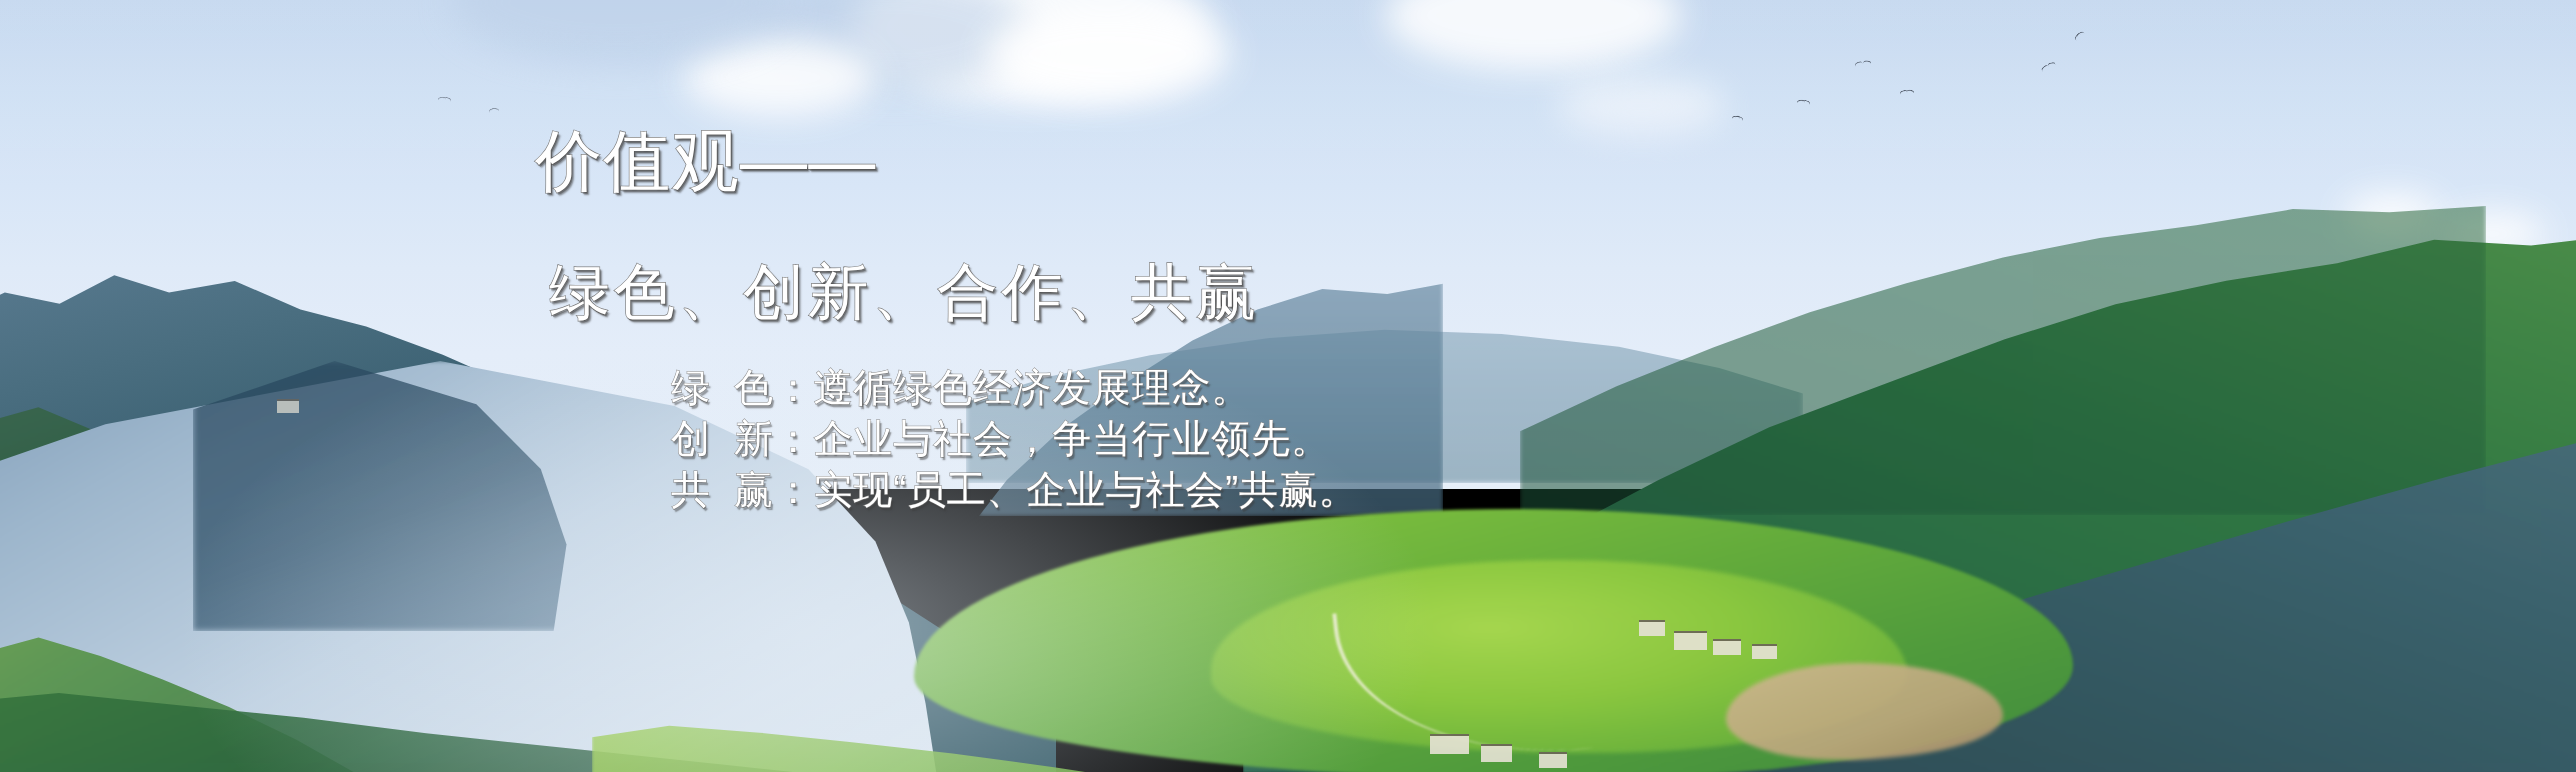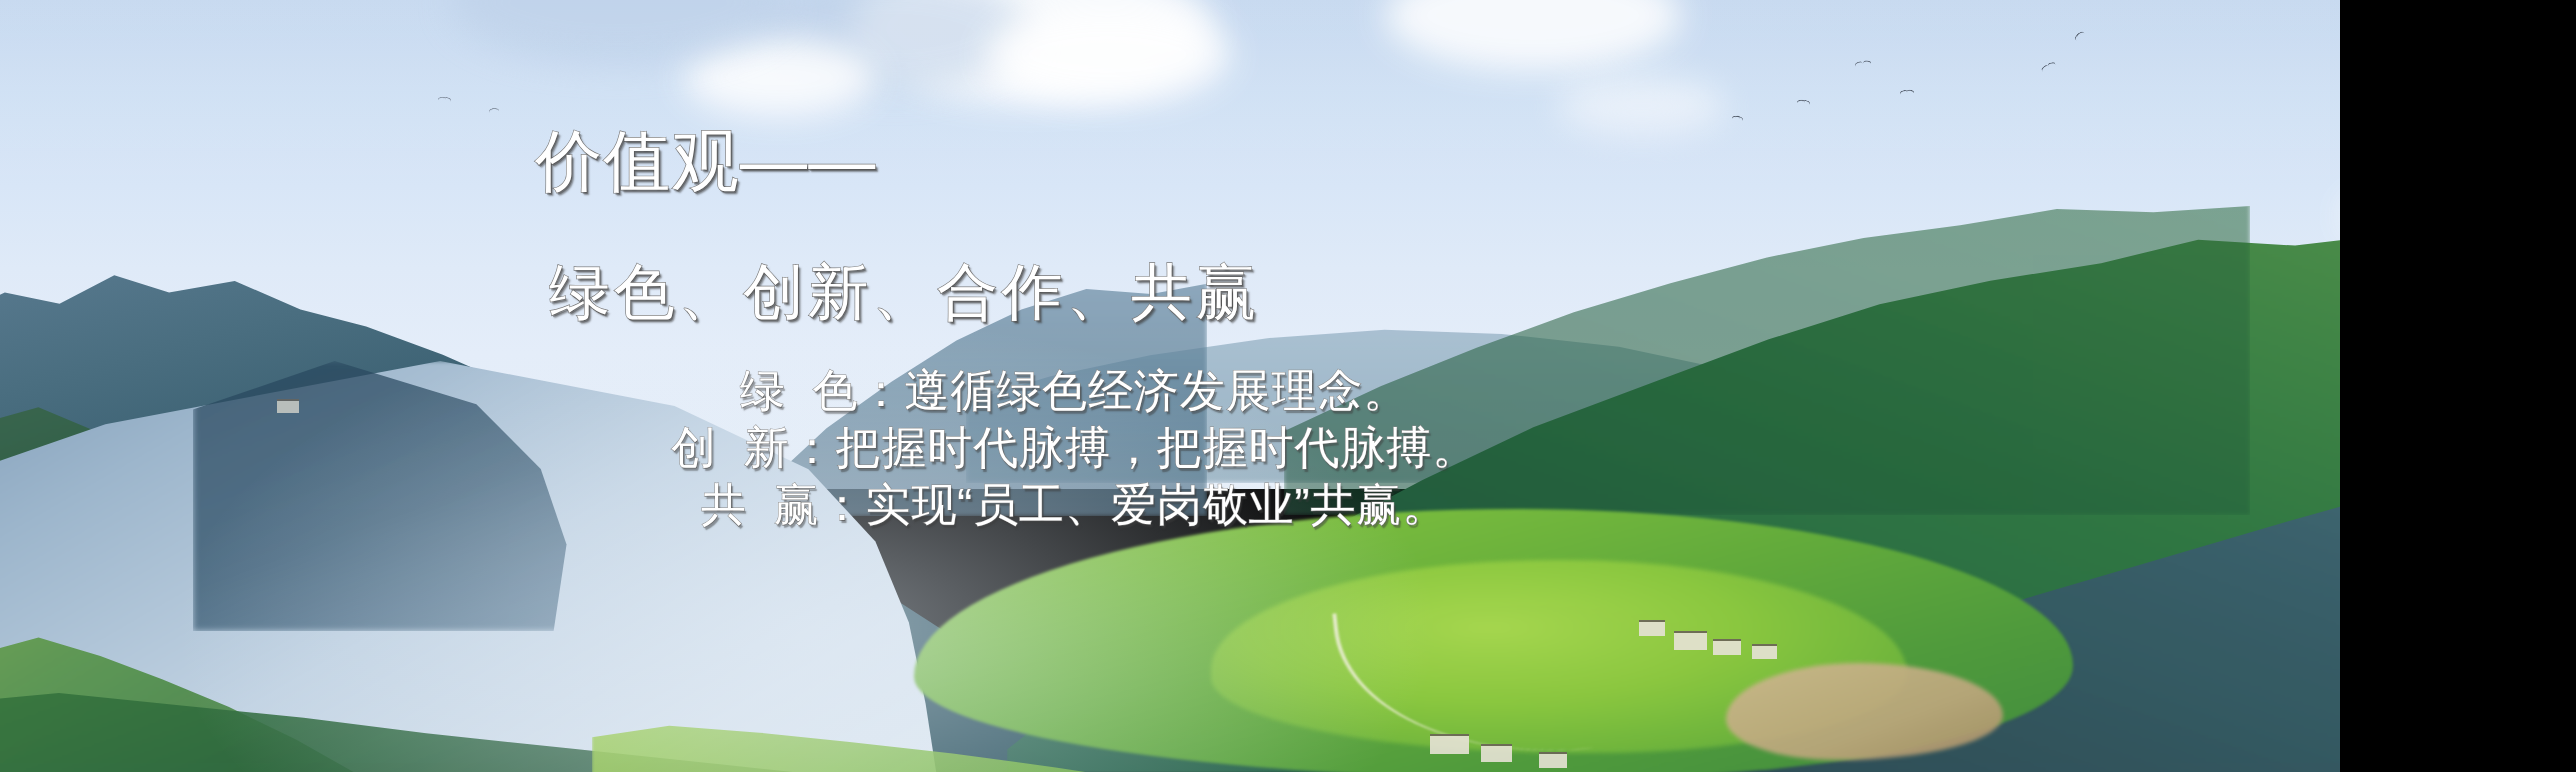--- a/index.html
+++ b/index.html
@@ -2,21 +2,21 @@
 <html style="font-size:10.3px"><head>
 <meta charset="utf-8">
 <style>
   html, body {
     margin: 0;
     padding: 0;
     background: #000;
   }
   #stage {
     position: relative;
-    width: 2340px;
+    width: 2576px;
     height: 773px;
     overflow: hidden;
     font-family: "Liberation Sans", "DejaVu Sans", sans-serif;
   }
 
   
   .scene {
     position: absolute;
     inset: 0;
     overflow: hidden;
@@ -330,25 +330,24 @@
     line-height: 1.05;
     letter-spacing: .06em;
   }
 
   #body-block {
     position: absolute;
     left: 671px;
     top: 368px;
   }
   .body-line {
-    font-size: 45px;
+    font-size: 39px;
     line-height: 1.0;
     margin-bottom: 12.2px;
     display: block;
-    text-align: center;
   }
   .body-line:last-child { margin-bottom: 0; }
 </style>
 </head>
 <body>
 
 <div id="stage">
 
   <div class="scene">
 
@@ -406,19 +405,19 @@
   </div>
 
   <div class="text-layer">
 
     <div id="title-block" class="cn wa">价值观——</div>
 
     <div id="subtitle-block" class="cn wa">绿色、创新、合作、共赢</div>
 
     <div id="body-block">
       <span class="cn wa-sm body-line">绿  色：遵循绿色经济发展理念。</span>
-      <span class="cn wa-sm body-line">创  新：把握时代脉搏，把握时代脉搏。</span>
-      <span class="cn wa-sm body-line">共  赢：实现“员工、爱岗敬业”共赢。</span>
+      <span class="cn wa-sm body-line">创  新：企业与社会，争当行业领先。</span>
+      <span class="cn wa-sm body-line">共  赢：实现“员工、企业与社会”共赢。</span>
     </div>
 
   </div>
 </div>
 
 
 </body></html>

